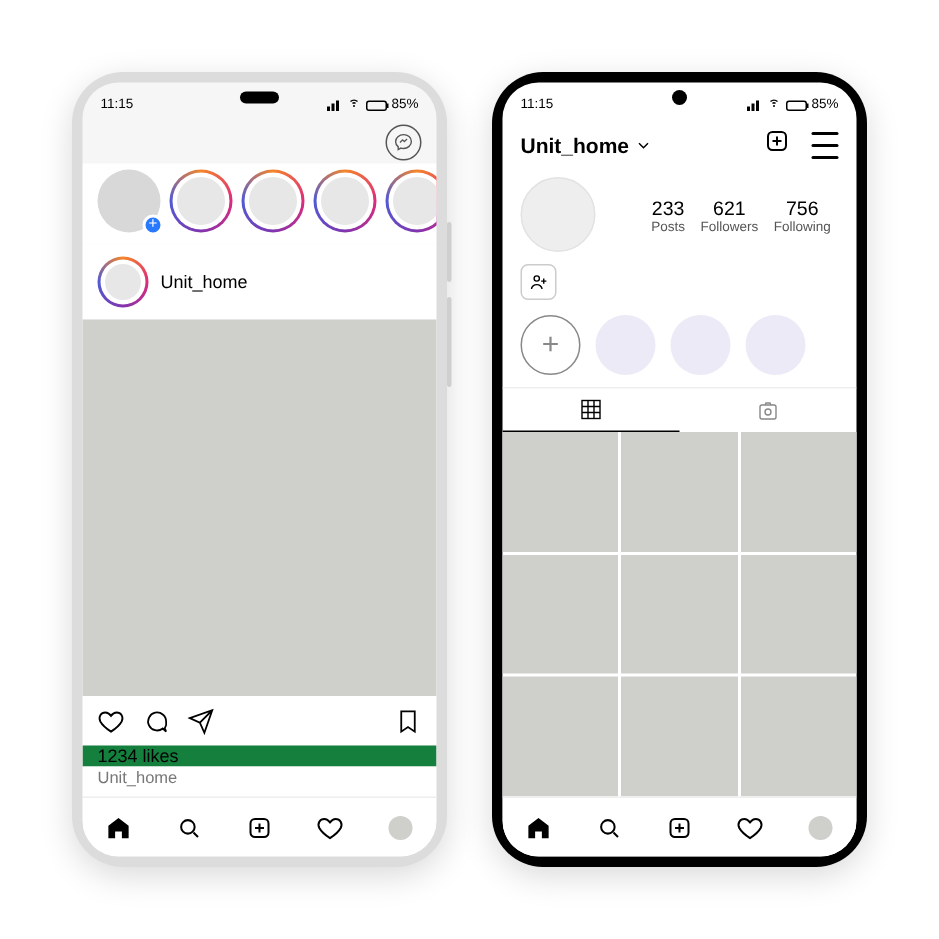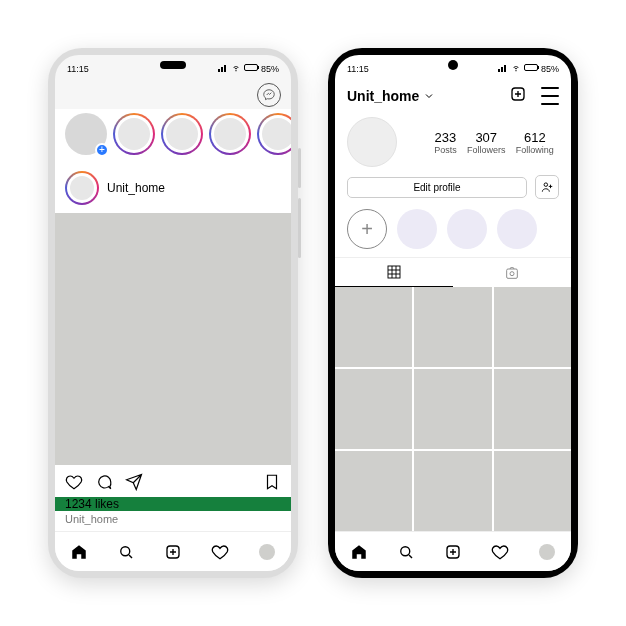--- a/index.html
+++ b/index.html
@@ -45,21 +45,21 @@
     content:""; position:absolute; top:6px; left:50%; transform:translateX(-50%);
     width:26px; height:8px; background:#000; border-radius:6px;
   }
   .phone-b .screen::before { width:10px; height:10px; border-radius:50%; top:5px; }
 
   .status {
     height:24px; padding:4px 12px 0;
     display:flex; justify-content:space-between; align-items:center;
     font-size:9px; color:#000;
   }
-  .status .r { display:flex; align-items:flex-start; gap:3px; }
+  .status .r { display:flex; align-items:flex-end; gap:3px; }
   .sig, .wifi { display:inline-block; }
   .sig { width:10px; height:8px; background:
     linear-gradient(#000,#000) 0 100%/2px 3px no-repeat,
     linear-gradient(#000,#000) 3px 100%/2px 5px no-repeat,
     linear-gradient(#000,#000) 6px 100%/2px 7px no-repeat;
   }
   .wifi svg { width:10px; height:8px; }
   .batt { width:14px; height:7px; border:1px solid #000; border-radius:2px; position:relative; }
   .batt::after { content:""; position:absolute; right:-2px; top:1px; width:1px; height:3px; background:#000; }
 
@@ -347,32 +347,31 @@
     </div>
 
     <div class="stats-row">
       <div class="pav"></div>
       <div class="stats">
         <div>
           <div class="n">233</div>
           <div class="lab">Posts</div>
         </div>
         <div>
-          <div class="n">307</div>
+          <div class="n">621</div>
           <div class="lab">Followers</div>
         </div>
         <div>
-          <div class="n">612</div>
+          <div class="n">756</div>
           <div class="lab">Following</div>
         </div>
       </div>
     </div>
 
     <div class="edit-row">
-      <div class="edit-btn">Edit profile</div>
       <div class="disc">
         <svg viewBox="0 0 24 24" fill="none" stroke="#000" stroke-width="1.6">
             <circle cx="10" cy="8" r="3"></circle>
             <path d="M4 20c0-3 3-5 6-5s6 2 6 5M18 8v6M15 11h6"></path>
           </svg>
       </div>
     </div>
 
     <div class="highlights">
       <div class="hl add">+</div>

